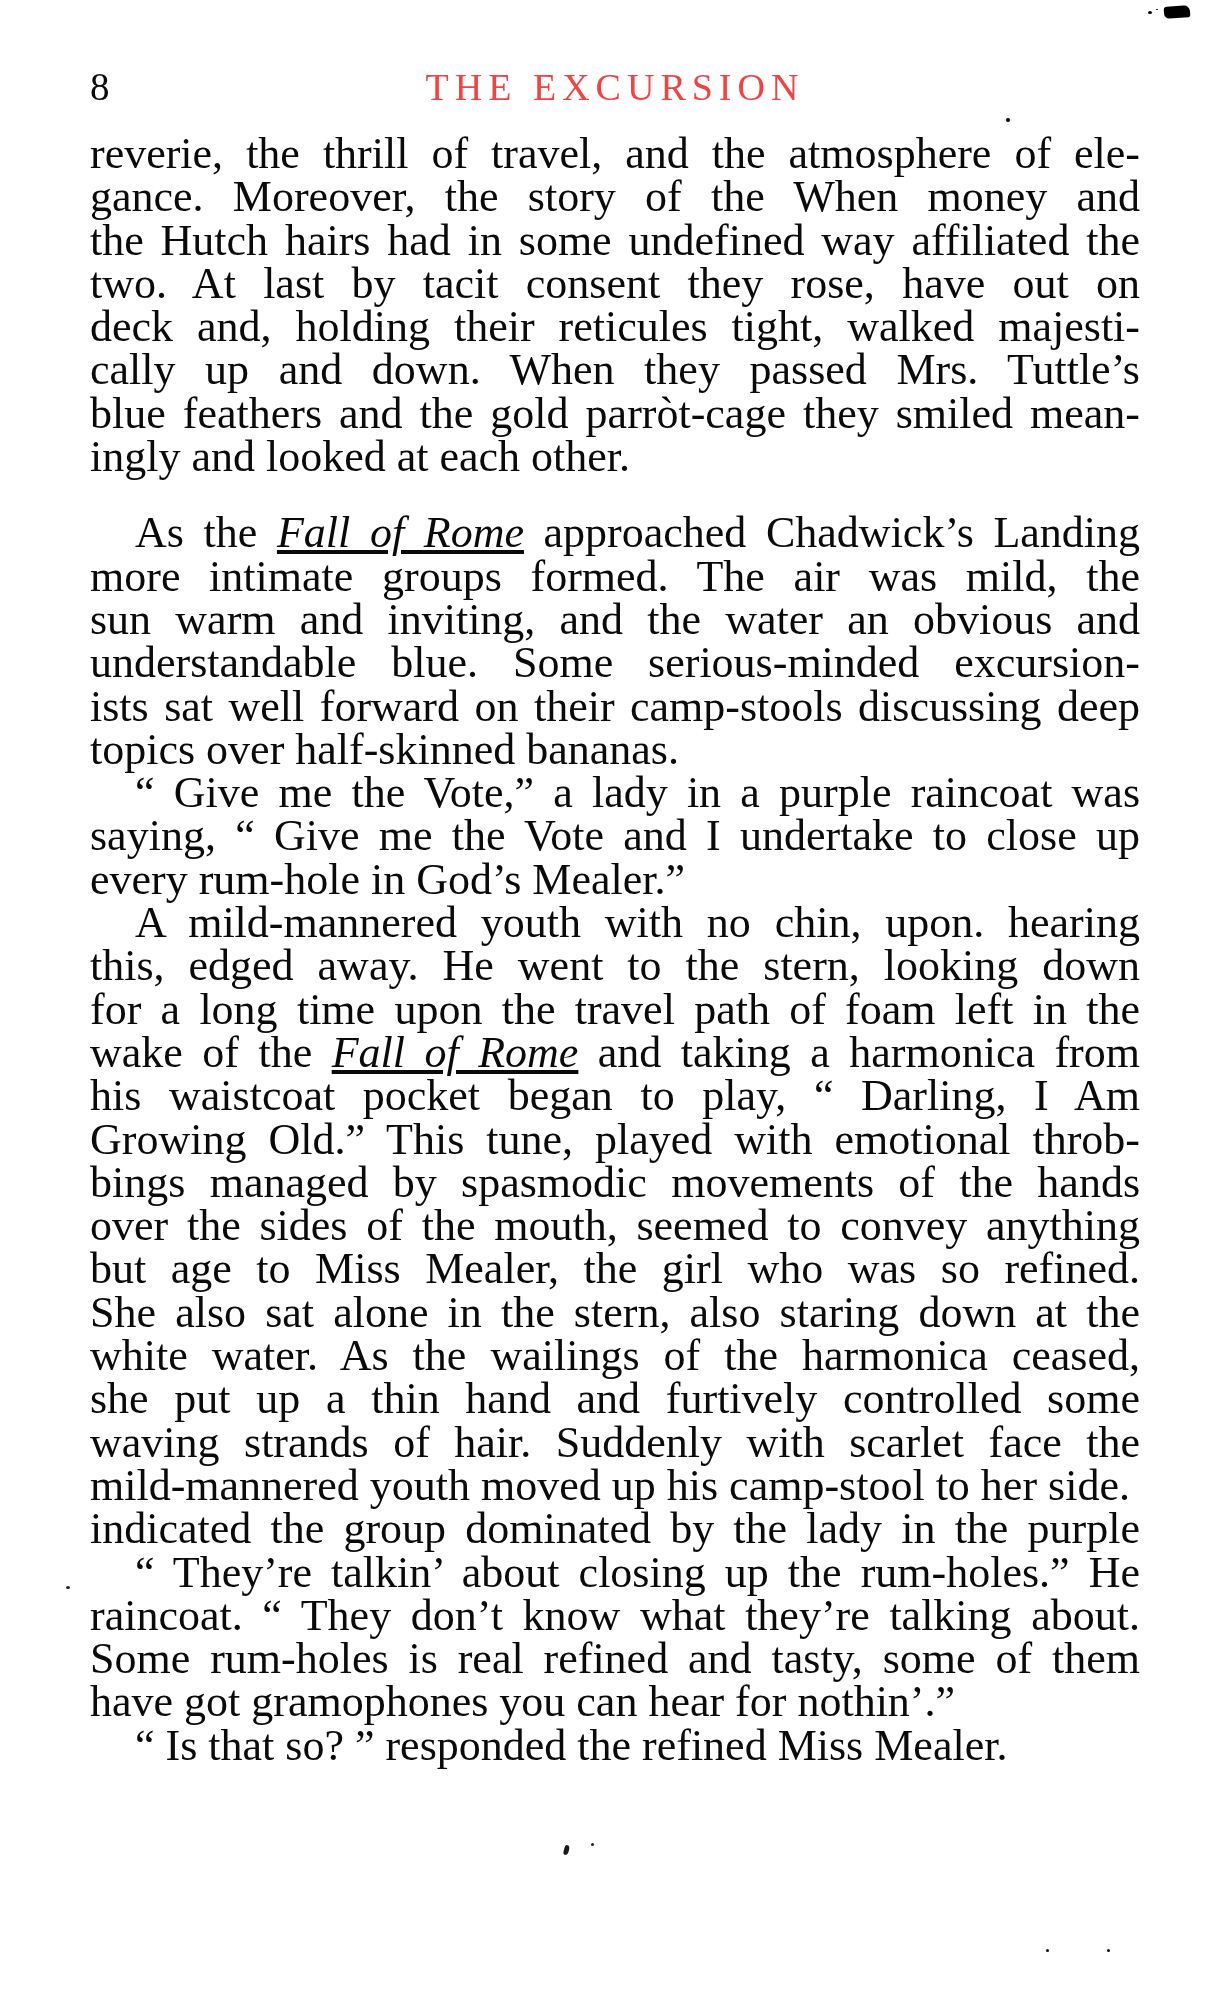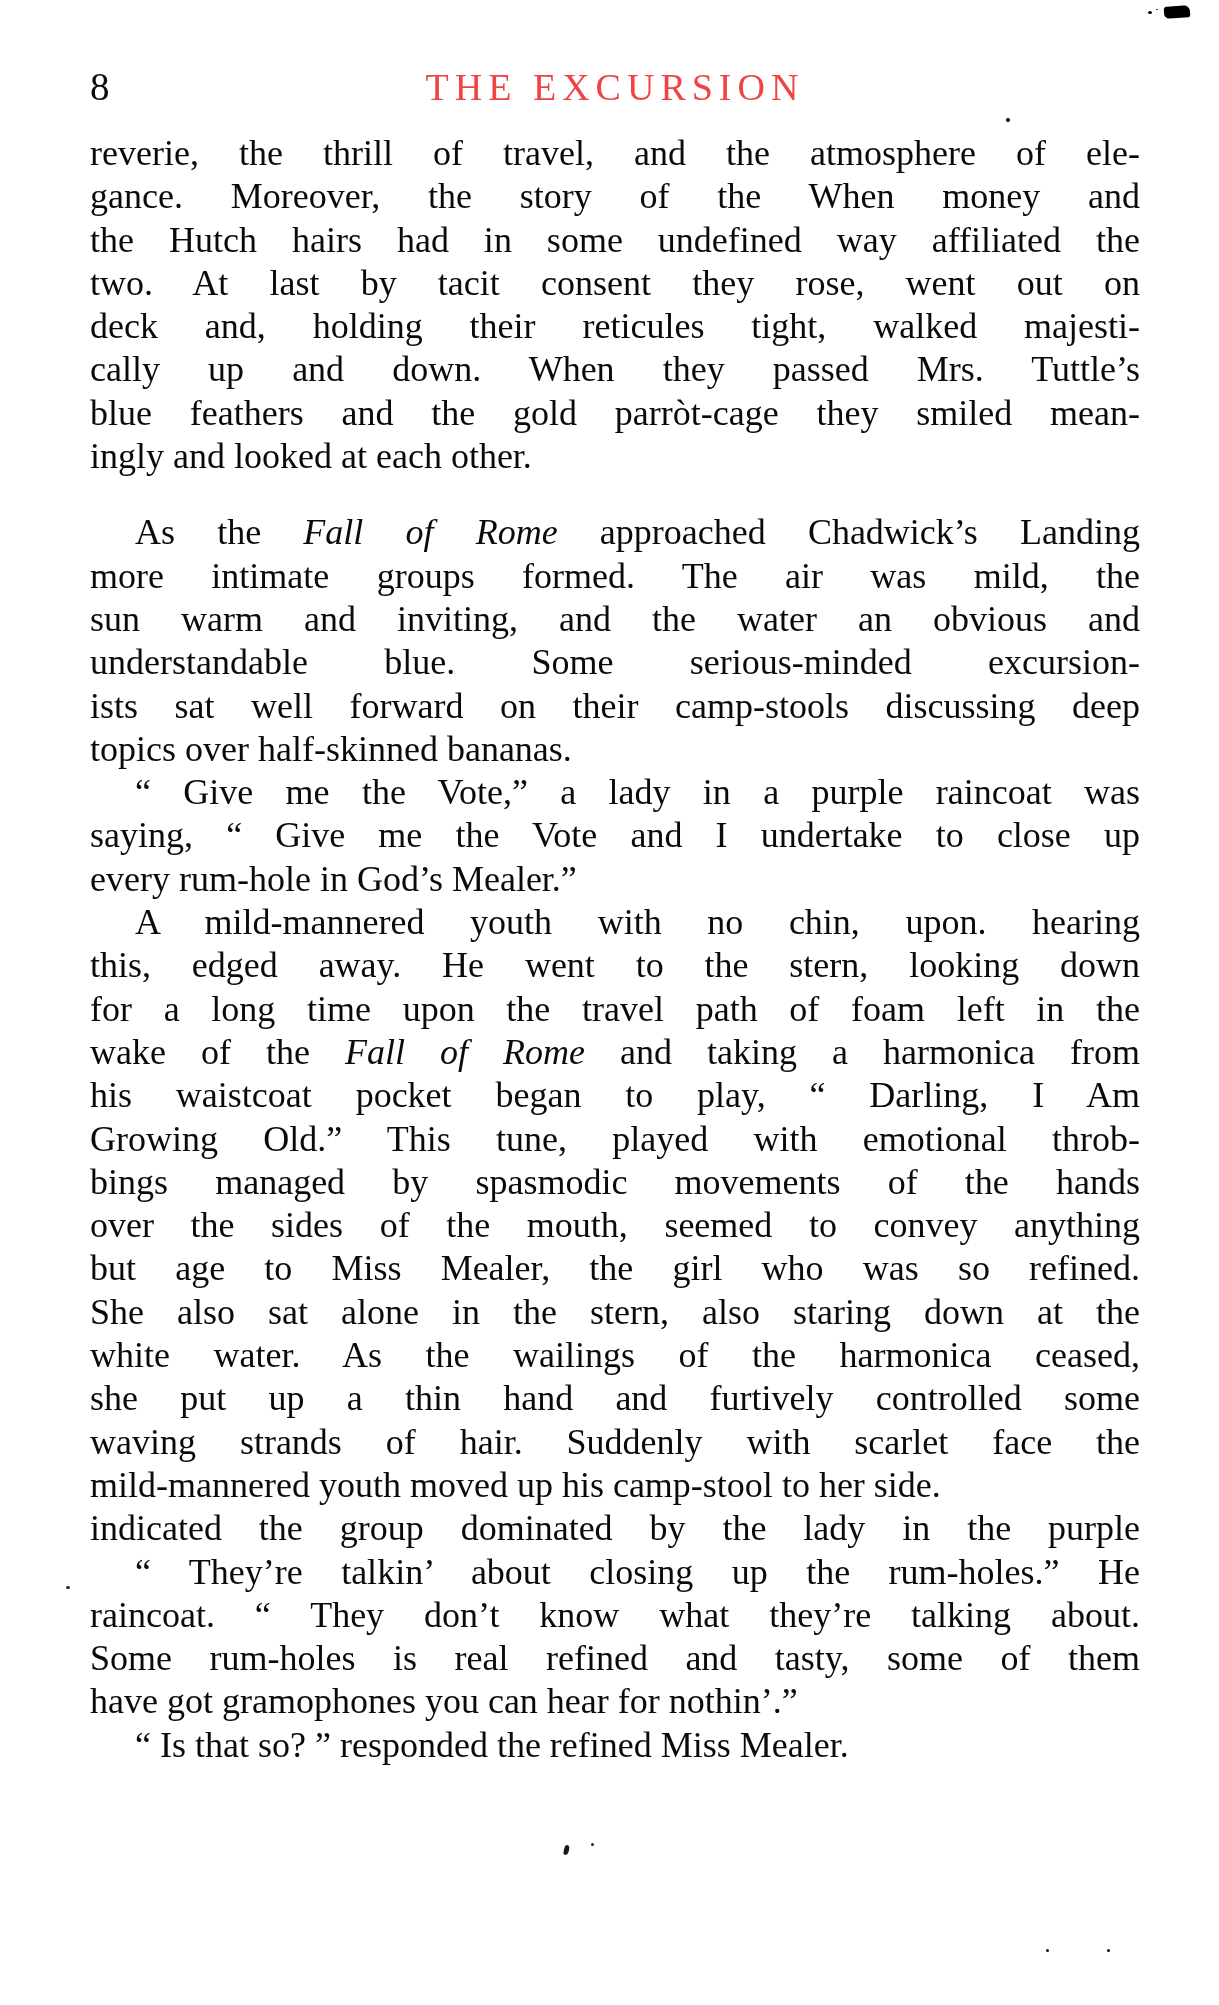--- a/index.html
+++ b/index.html
@@ -46,37 +46,37 @@
     line-height: 46px;
     letter-spacing: 6px;
     color: #ef4444;
   }
   
   .text-block {
     position: absolute;
     top: 132px;
     left: 90px;
     width: 1050px;
-    font-size: 36px;
+    font-size: 44px;
     color: #0a0a0a;
   }
   .para { margin: 0; }
   .para.space-before { margin-top: 33px; }
   .line {
     line-height: 43.3px;
     text-align: justify;
     text-align-last: justify;
     white-space: normal;
   }
   .line.last {
     text-align: left;
     text-align-last: left;
   }
   .line.indent { text-indent: 45px; text-align: center; }
-  .line i { font-style: italic; }
+  .line i { font-style: italic; text-decoration: underline; }
   
   .artifact { position: absolute; background: #000; }
   .smudge-top-right {
     left: 1164px; top: 6px; width: 26px; height: 12px;
     border-radius: 3px 6px 2px 5px;
     transform: rotate(-4deg);
   }
   .smudge-top-right-dots {
     left: 1148px; top: 11px; width: 4px; height: 3px;
     border-radius: 50%;
@@ -97,21 +97,21 @@
   <div class="header">
     <span class="pagenum">8</span>
     <span class="running-title">THE EXCURSION</span>
   </div>
 
   <div class="text-block">
       <div class="para">
         <div class="line"><span>reverie, the thrill of travel, and the atmosphere of ele-</span></div>
         <div class="line"><span>gance.  Moreover, the story of the When money and</span></div>
         <div class="line"><span>the Hutch hairs had in some undefined way affiliated the</span></div>
-        <div class="line"><span>two.  At last by tacit consent they rose, went out on</span></div>
+        <div class="line"><span>two.  At last by tacit consent they rose, have out on</span></div>
         <div class="line"><span>deck and, holding their reticules tight, walked majesti-</span></div>
         <div class="line"><span>cally up and down.  When they passed Mrs. Tuttle’s</span></div>
         <div class="line"><span>blue feathers and the gold parròt-cage they smiled mean-</span></div>
         <div class="line last"><span>ingly and looked at each other.</span></div>
       </div>
       <div class="para space-before">
         <div class="line indent"><span>As the </span><i>Fall of Rome</i><span> approached Chadwick’s Landing</span></div>
         <div class="line"><span>more intimate groups formed.  The air was mild, the</span></div>
         <div class="line"><span>sun warm and inviting, and the water an obvious and</span></div>
         <div class="line"><span>understandable blue.  Some serious-minded excursion-</span></div>

